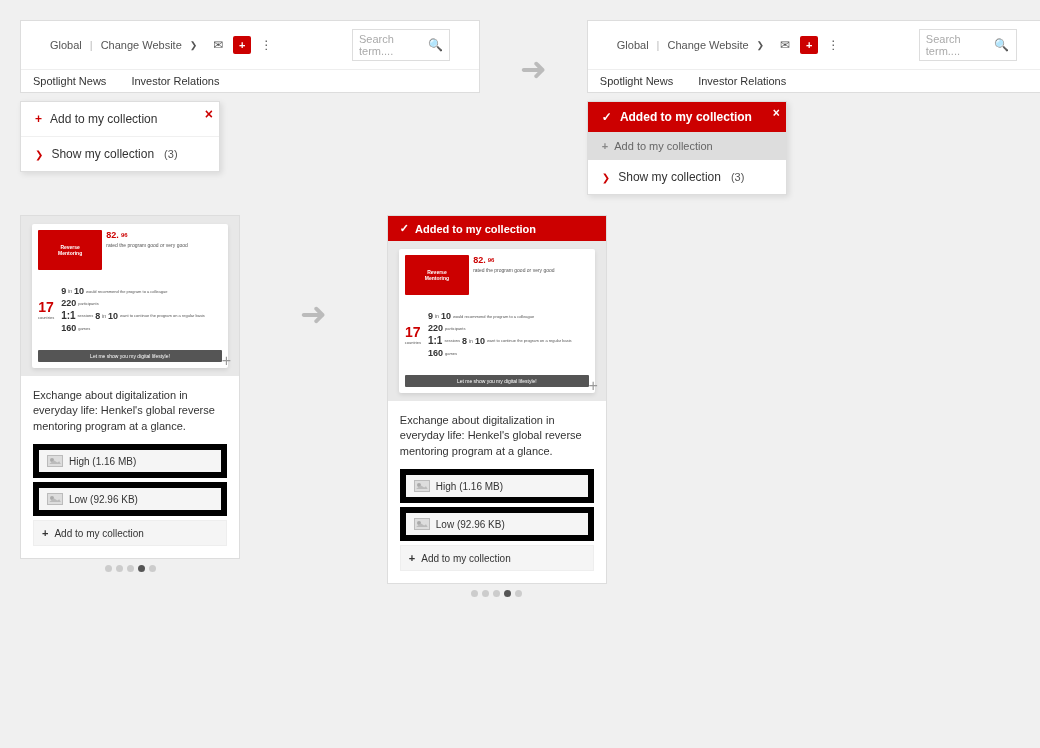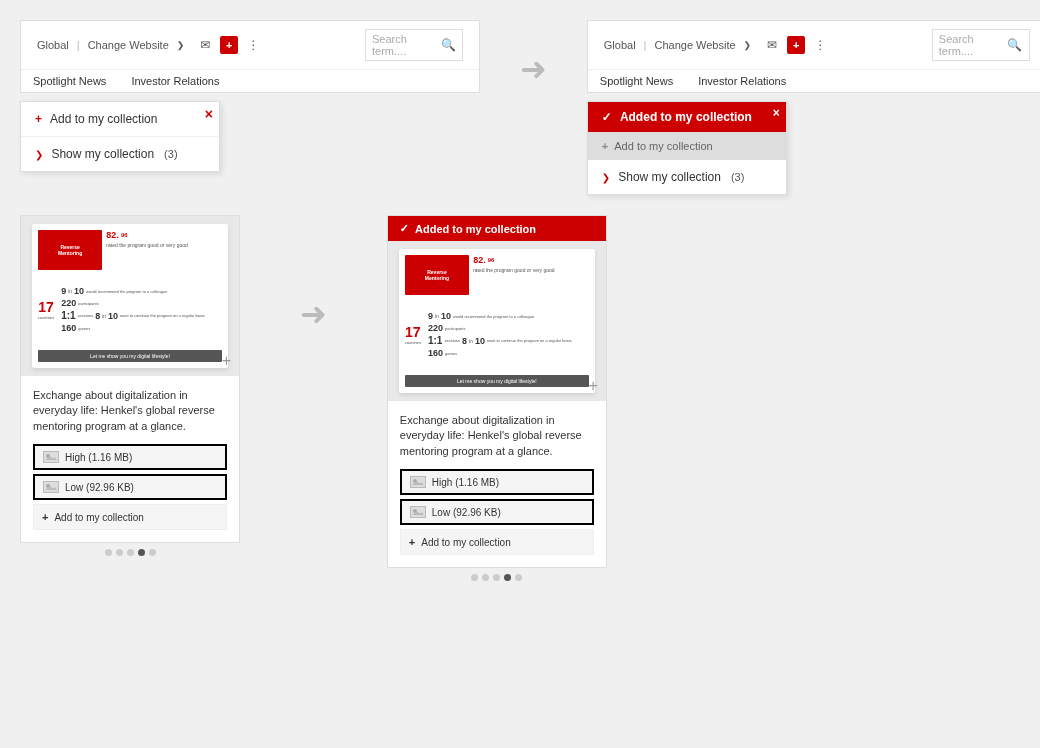--- a/index.html
+++ b/index.html
@@ -41,21 +41,21 @@
       color: #bbb;
       padding-top: 40px;
       flex-shrink: 0;
     }
 
     
     .nav-bar {
       background: white;
       border: 1px solid #ddd;
       border-radius: 2px;
-      padding: 8px 16px;
+      padding: 8px 29px;
       display: flex;
       align-items: center;
       gap: 8px;
       font-size: 11px;
       color: #333;
       width: 460px;
     }
 
     .nav-bar .nav-icons {
       display: flex;
@@ -279,21 +279,21 @@
       line-height: 1.4;
       margin-bottom: 10px;
     }
 
     .card-file {
       display: flex;
       align-items: center;
       gap: 6px;
       padding: 5px 8px;
       background: #f5f5f5;
-      border: 2px solid #000000;
+      border: 6px solid #000000;
       font-size: 10px;
       color: #333;
       margin-bottom: 4px;
       cursor: pointer;
     }
 
     .card-action {
       display: flex;
       align-items: center;
       gap: 6px;

